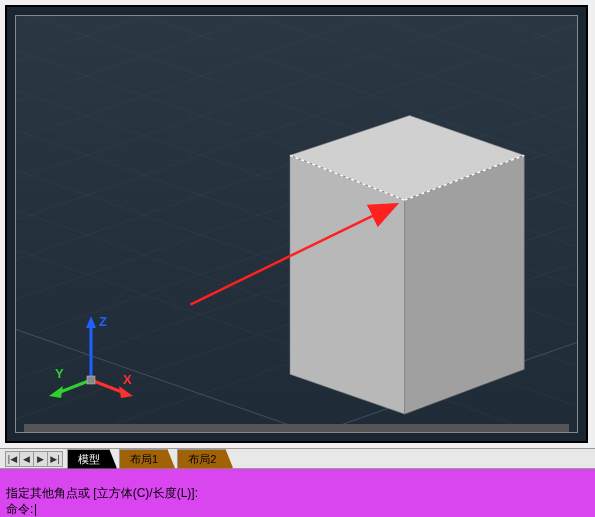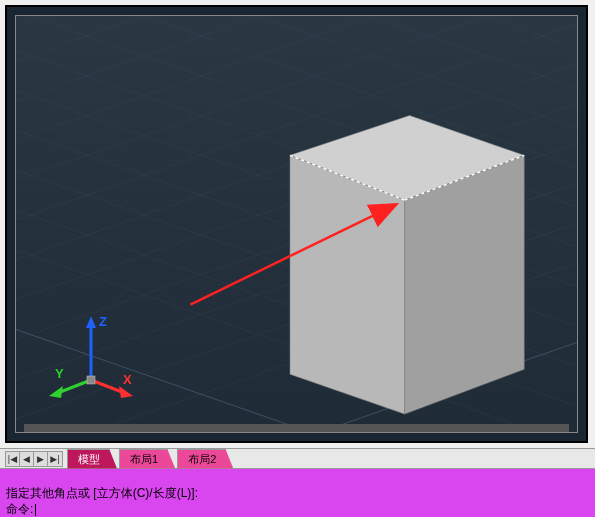--- a/index.html
+++ b/index.html
@@ -8,22 +8,22 @@
 .viewport-inner { position: absolute; top: 8px; left: 8px; right: 8px; bottom: 8px; border: 1px solid #888; background: linear-gradient(180deg, #2a3844 0%, #1f2b36 100%); overflow: hidden; }
 .grid-svg { position: absolute; top: 0; left: 0; width: 100%; height: 100%; }
 .cube-svg { position: absolute; top: 0; left: 0; width: 100%; height: 100%; pointer-events: none; }
 .arrow-svg { position: absolute; top: 0; left: 0; width: 100%; height: 100%; pointer-events: none; }
 .axis-widget { position: absolute; left: 25px; bottom: 30px; width: 100px; height: 90px; }
 .scrollbar-h { position: absolute; bottom: 0; left: 8px; right: 8px; height: 8px; background: #555; }
 .tabs-row { height: 20px; background: #e8e8e8; display: flex; align-items: center; padding-left: 5px; border-top: 1px solid #999; }
 .nav-btns { display: flex; border: 1px solid #999; margin-right: 4px; }
 .nav-btn { width: 14px; height: 14px; background: #ddd; border-right: 1px solid #999; display: flex; align-items: center; justify-content: center; font-size: 9px; color: #333; cursor: pointer; }
 .nav-btn:last-child { border-right: none; }
-.tab { padding: 2px 10px; background: #ec4899; border: 1px solid #999; border-bottom: none; margin-right: 2px; font-size: 11px; cursor: pointer; position: relative; }
-.tab.active { background: #be185d; color: #fff; }
+.tab { padding: 2px 10px; background: #a16207; border: 1px solid #999; border-bottom: none; margin-right: 2px; font-size: 11px; cursor: pointer; position: relative; }
+.tab.active { background: #000000; color: #fff; }
 .tab-slope { clip-path: polygon(0 0, calc(100% - 8px) 0, 100% 100%, 0 100%); padding-right: 16px; }
 .command-area { background: #d946ef; padding: 16px 6px; line-height: 16px; font-size: 12px; color: #000; height: 51px; border-top: 1px solid #999; }
 .cmd-line { white-space: nowrap; }
 .cursor { display: inline-block; width: 1px; height: 12px; background: #000; vertical-align: middle; margin-left: 2px; animation: blink 1s infinite; }
 @keyframes blink { 50% { opacity: 0; } }
 .outer { width: 595px; height: 517px; }
 </style>
 </head>
 <body>
 

